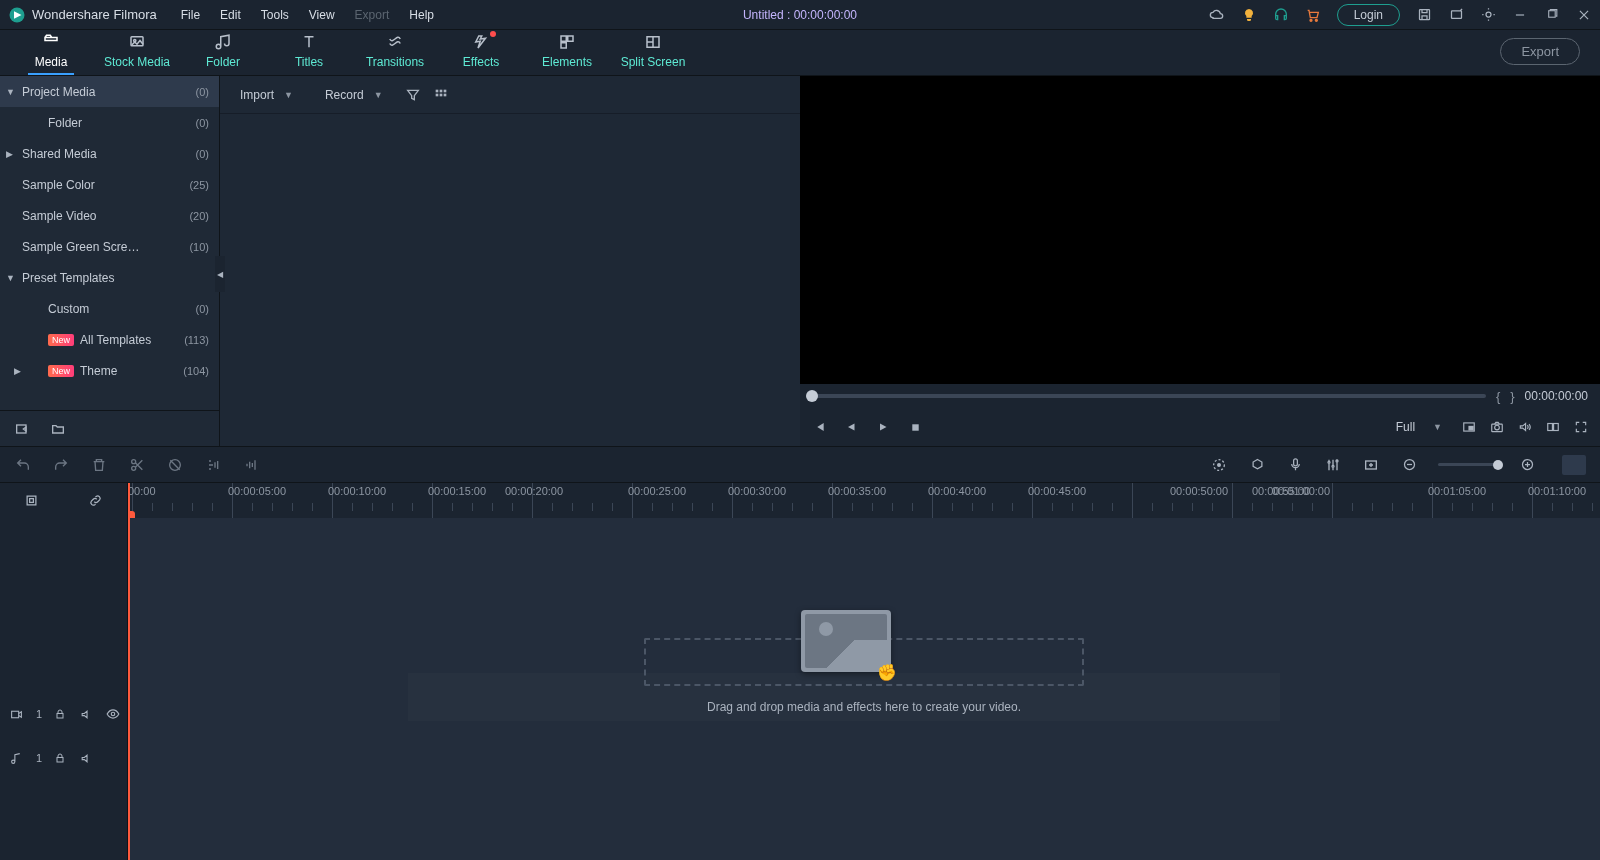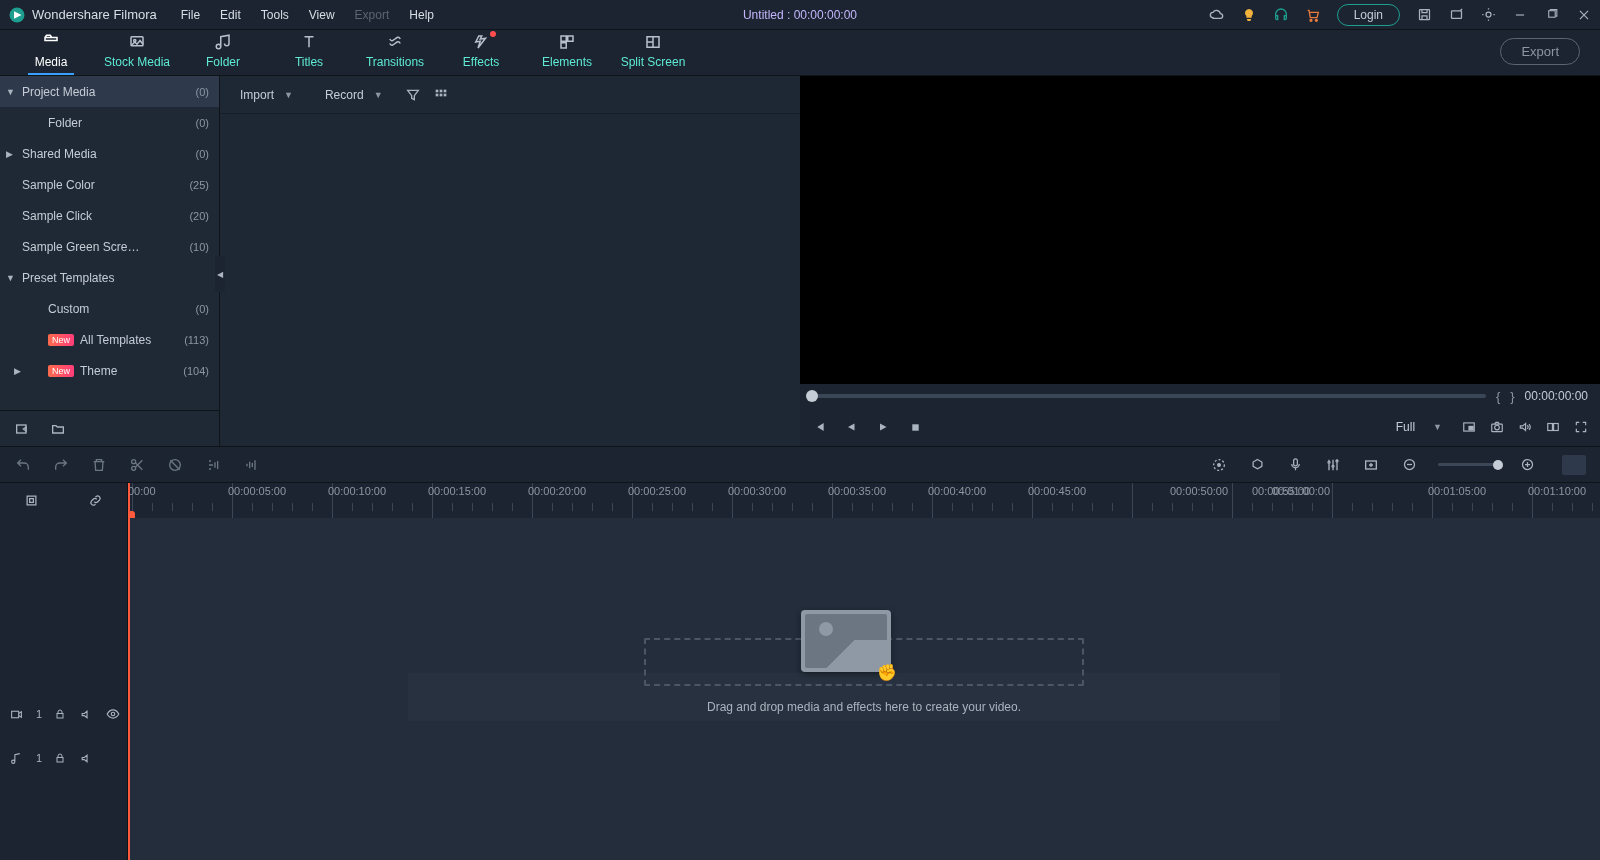--- a/index.html
+++ b/index.html
@@ -246,21 +246,21 @@
         <div class="tree-item">
           <span class="arrow">▶</span>
           <span>Shared Media</span>
           <span class="count">(0)</span>
         </div>
         <div class="tree-item">
           <span>Sample Color</span>
           <span class="count">(25)</span>
         </div>
         <div class="tree-item">
-          <span>Sample Click</span>
+          <span>Sample Video</span>
           <span class="count">(20)</span>
         </div>
         <div class="tree-item">
           <span>Sample Green Scre…</span>
           <span class="count">(10)</span>
         </div>
         <div class="tree-item">
           <span class="arrow">▼</span>
           <span>Preset Templates</span>
         </div>
@@ -515,21 +515,21 @@
         <div class="tick-minor" style="left: 244px;"></div>
         <div class="tick-minor" style="left: 264px;"></div>
         <div class="tick-minor" style="left: 284px;"></div>
         <div class="tick-major" style="left: 304px;"></div>
         <div class="tick-label" style="left: 304px;">00:00:15:00</div>
         <div class="tick-minor" style="left: 324px;"></div>
         <div class="tick-minor" style="left: 344px;"></div>
         <div class="tick-minor" style="left: 364px;"></div>
         <div class="tick-minor" style="left: 384px;"></div>
         <div class="tick-major" style="left: 404px;"></div>
-        <div class="tick-label" style="left: 404px;">00:00:20:00</div>
+        <div class="tick-label" style="left: 381px;">00:00:20:00</div>
         <div class="tick-minor" style="left: 424px;"></div>
         <div class="tick-minor" style="left: 444px;"></div>
         <div class="tick-minor" style="left: 464px;"></div>
         <div class="tick-minor" style="left: 484px;"></div>
         <div class="tick-major" style="left: 504px;"></div>
         <div class="tick-label" style="left: 504px;">00:00:25:00</div>
         <div class="tick-minor" style="left: 524px;"></div>
         <div class="tick-minor" style="left: 544px;"></div>
         <div class="tick-minor" style="left: 564px;"></div>
         <div class="tick-minor" style="left: 584px;"></div>

